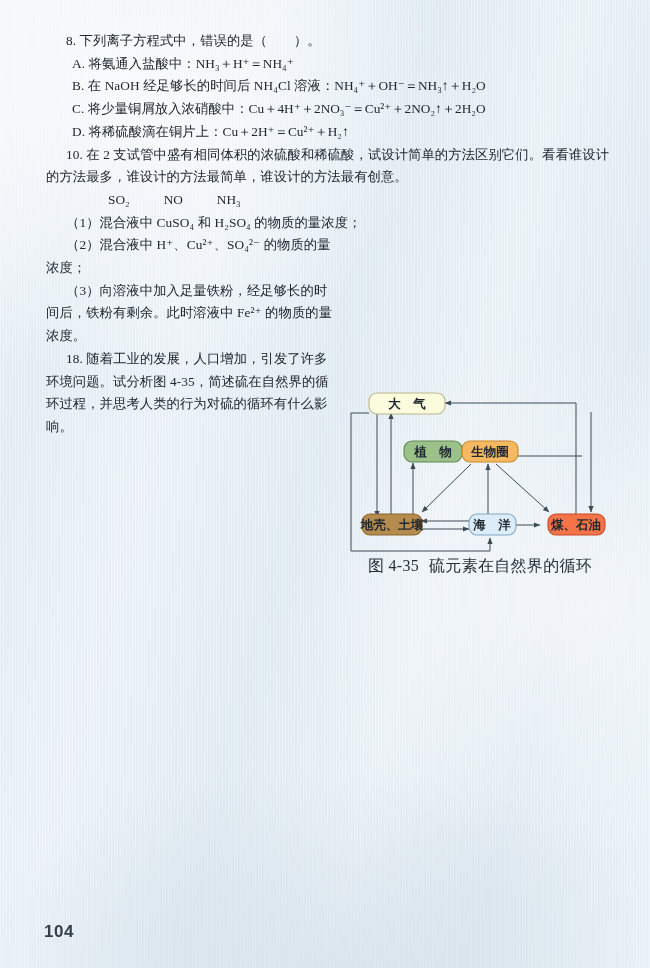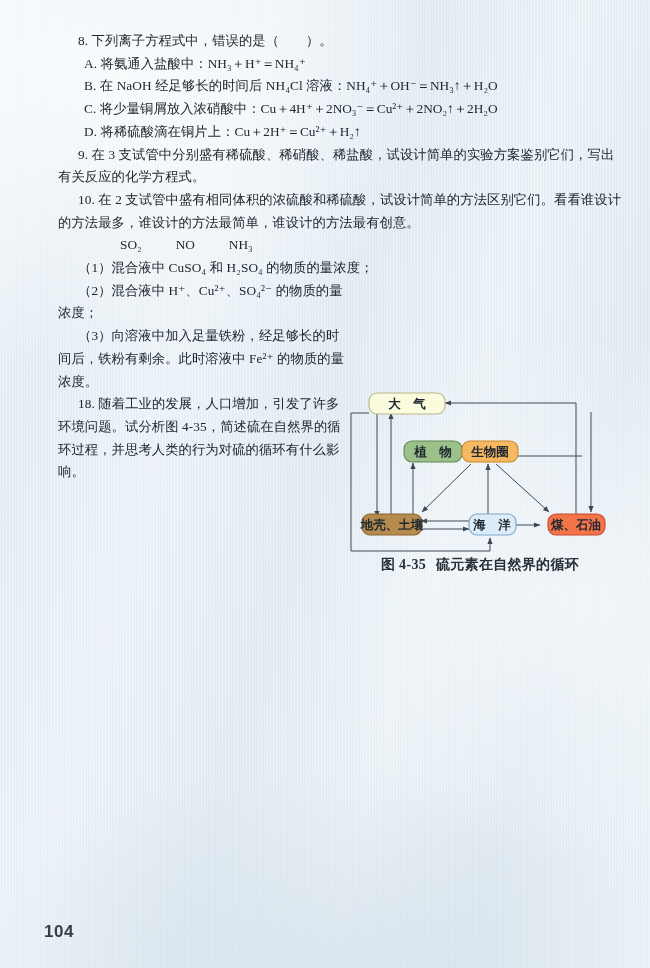--- a/index.html
+++ b/index.html
@@ -52,21 +52,21 @@
 
   #content {
     position: absolute;
     inset: 0;
     padding: 0;
   }
 
   
   .body-text {
     position: absolute;
-    left: 58px;
+    left: 46px;
     top: 30px;
     width: 566px;
     font-size: 13.3px;
     line-height: 22.7px;
     color: #20272e;
     letter-spacing: .1px;
   }
   .q-line { white-space: normal; }
   .indent-1 { text-indent: 20px; }
   .opt {
@@ -93,22 +93,22 @@
     width: 272px;
     height: 190px;
   }
   #figure svg { display: block; }
   .fig-caption {
     position: absolute;
     left: 344px;
     top: 556px;
     width: 272px;
     text-align: center;
-    font-size: 14px;
-    font-weight: bold;
+    font-size: 16px;
+    font-weight: normal;
     color: #263039;
     letter-spacing: .3px;
   }
   .fig-caption .cap-no { margin-right: 10px; }
 
   
   #footer {
     position: absolute;
     left: 44px;
     bottom: 26px;
@@ -143,21 +143,20 @@
 <div id="content">
 
   <div class="body-text">
 
     <div class="q-line indent-1">8. 下列离子方程式中，错误的是（　　）。</div>
     <div class="q-line opt"><span>A.</span> <span>将氨通入盐酸中：</span><span class="fml">NH₃＋H⁺＝NH₄⁺</span></div>
     <div class="q-line opt"><span>B.</span> <span>在 NaOH 经足够长的时间后 NH₄Cl 溶液：</span><span class="fml">NH₄⁺＋OH⁻＝NH₃↑＋H₂O</span></div>
     <div class="q-line opt"><span>C.</span> <span>将少量铜屑放入浓硝酸中：</span><span class="fml">Cu＋4H⁺＋2NO₃⁻＝Cu²⁺＋2NO₂↑＋2H₂O</span></div>
     <div class="q-line opt"><span>D.</span> <span>将稀硫酸滴在铜片上：</span><span class="fml">Cu＋2H⁺＝Cu²⁺＋H₂↑</span></div>
 
-    <div class="q-line indent-1">9. 在 3 支试管中分别盛有稀硫酸、稀硝酸、稀盐酸，试设计简单的实验方案鉴别它们，写出有关反应的化学方程式。</div>
 
     <div class="q-line indent-1">10. 在 2 支试管中盛有相同体积的浓硫酸和稀硫酸，试设计简单的方法区别它们。看看谁设计的方法最多，谁设计的方法最简单，谁设计的方法最有创意。</div>
 
     <div class="q-line gas-row"><span class="g fml">SO₂</span><span class="g fml">NO</span><span class="g fml">NH₃</span></div>
 
     <div class="q-line indent-1">（1）混合液中 CuSO₄ 和 H₂SO₄ 的物质的量浓度；</div>
     <div class="q-line indent-1 narrow">（2）混合液中 H⁺、Cu²⁺、SO₄²⁻ 的物质的量浓度；</div>
     <div class="q-line indent-1 narrow">（3）向溶液中加入足量铁粉，经足够长的时间后，铁粉有剩余。此时溶液中 Fe²⁺ 的物质的量浓度。</div>
 
     <div class="q-line indent-1 narrow">18. 随着工业的发展，人口增加，引发了许多环境问题。试分析图 4-35，简述硫在自然界的循环过程，并思考人类的行为对硫的循环有什么影响。</div>

